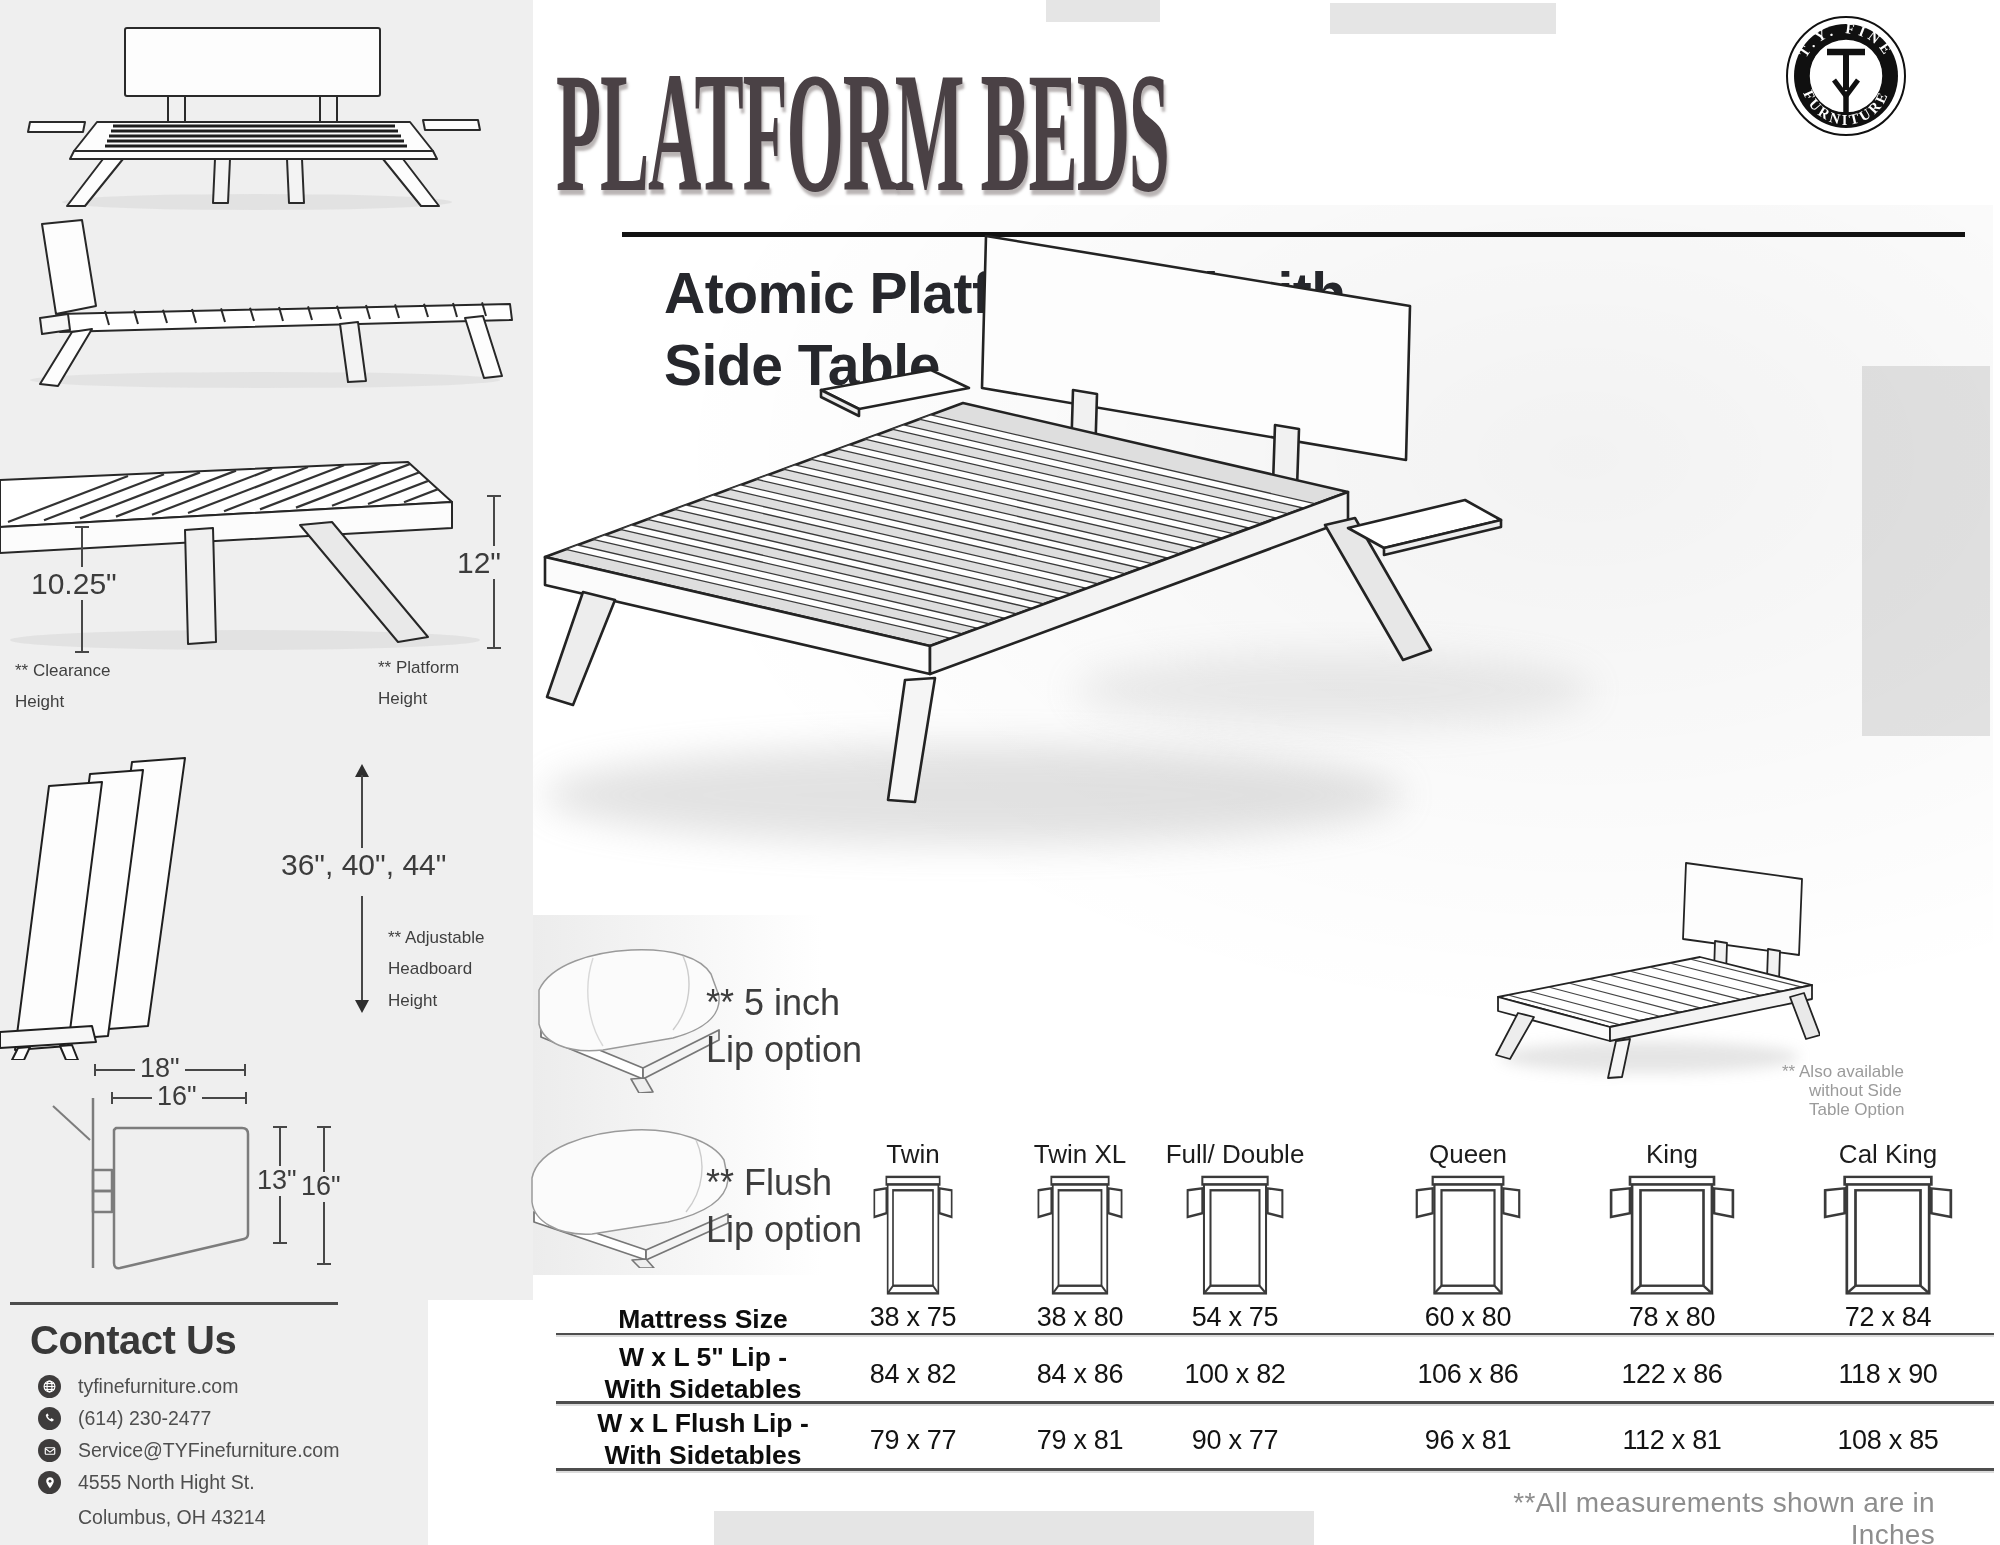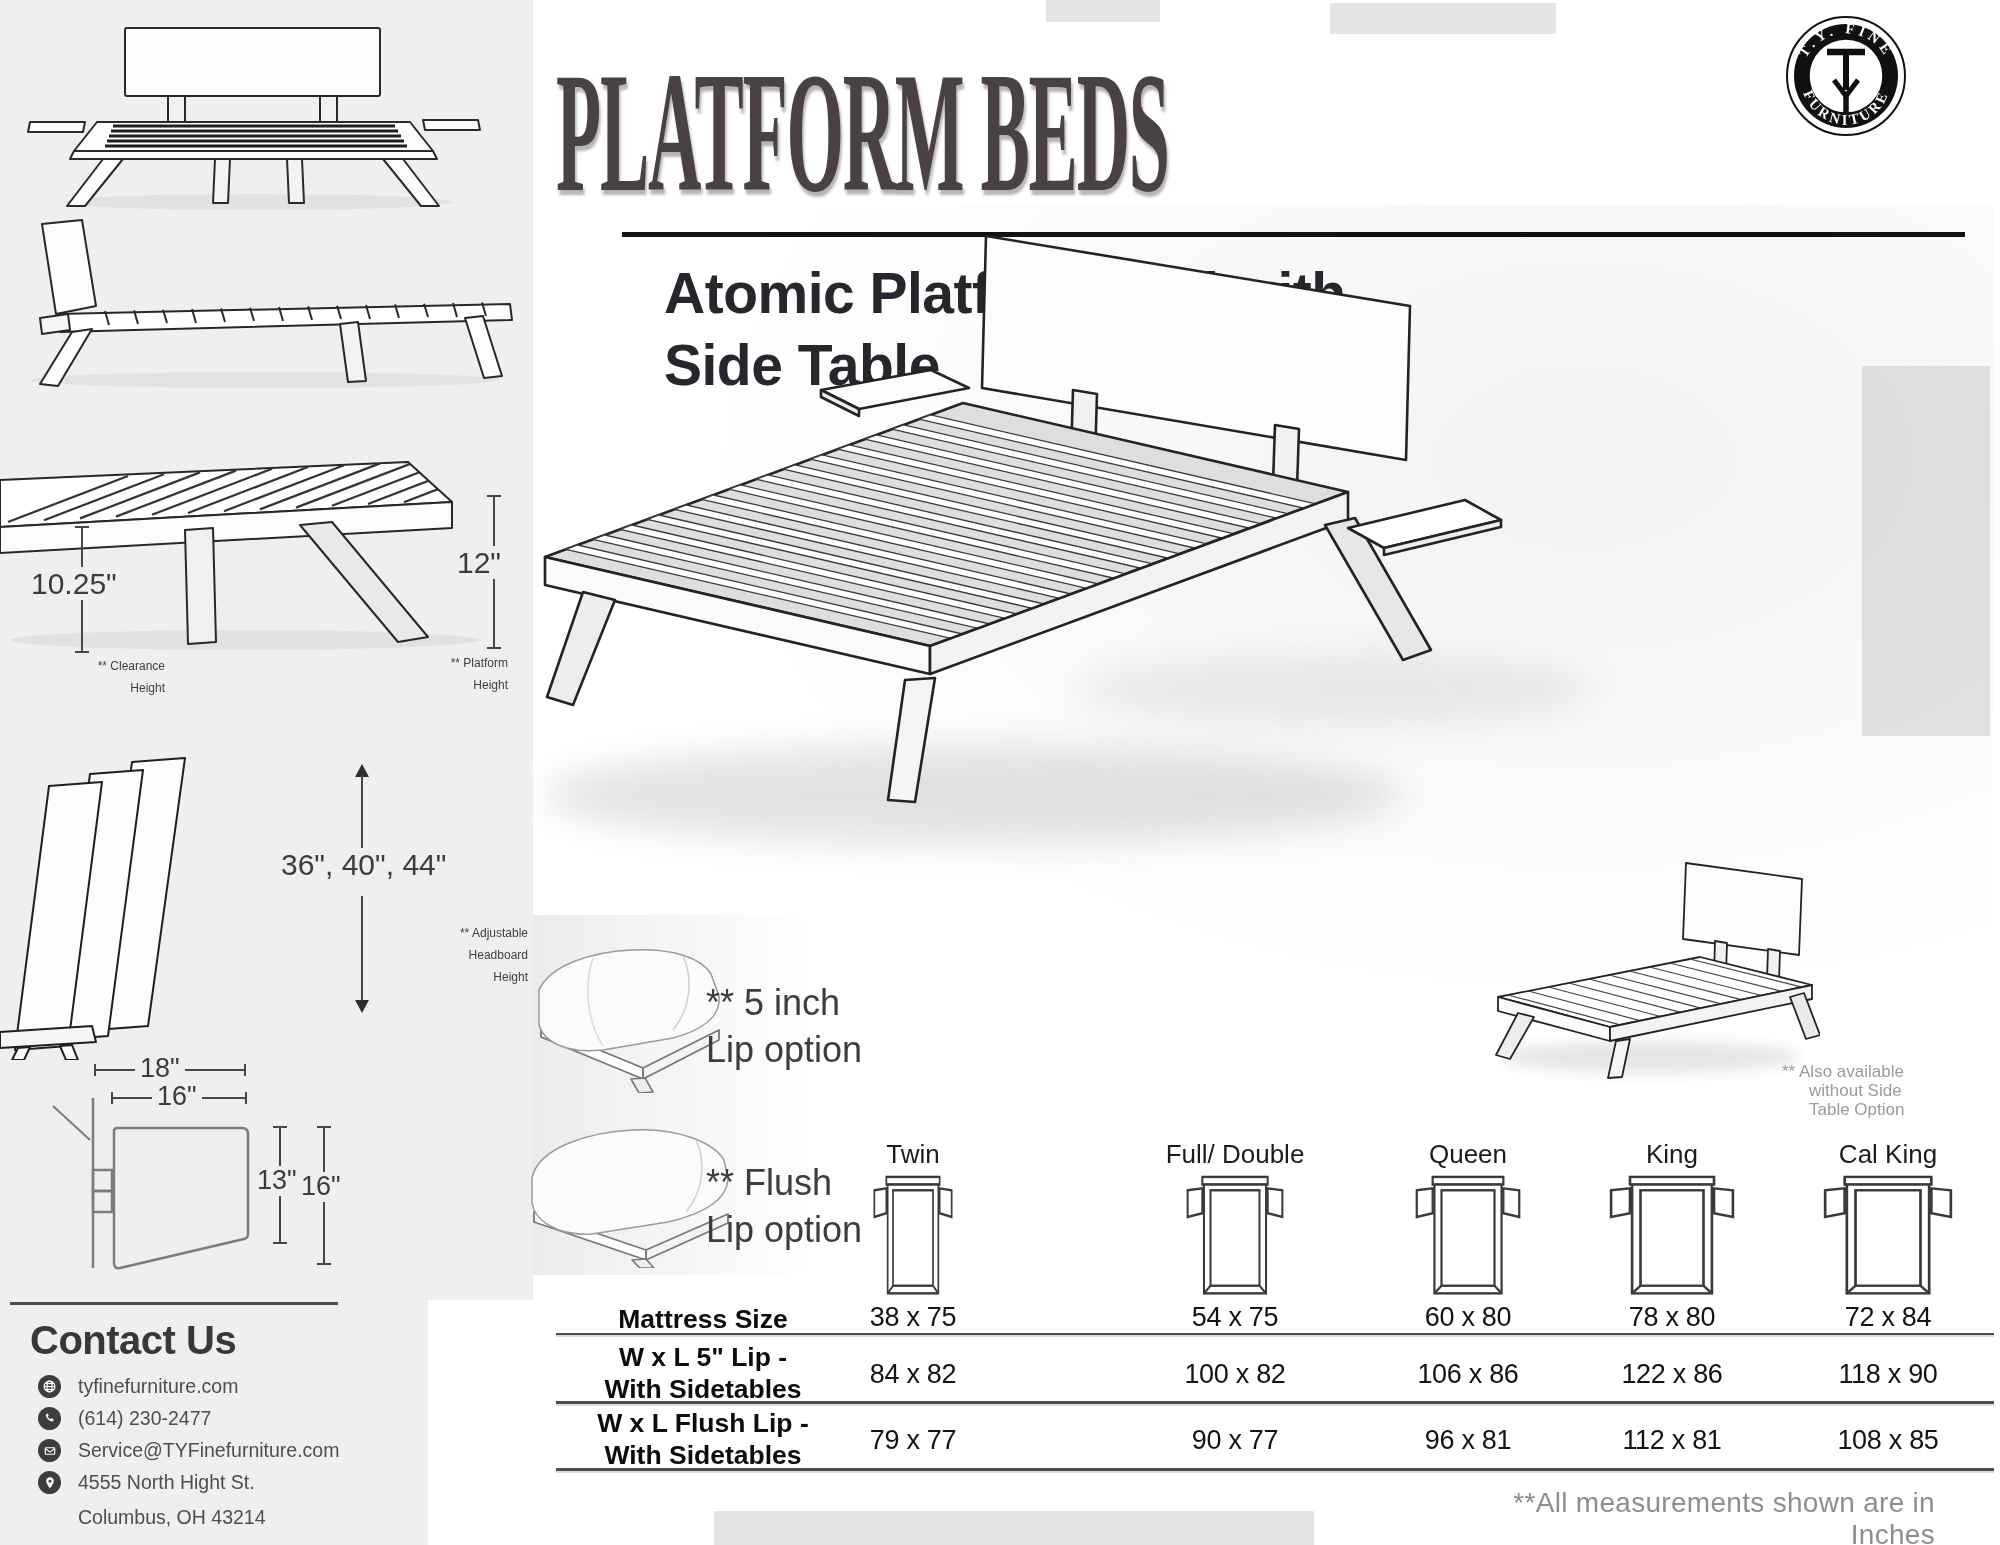--- a/index.html
+++ b/index.html
@@ -6,21 +6,21 @@
   #canvas{position:relative;width:2000px;height:1545px;background:#ffffff;overflow:hidden;
           font-family:"Liberation Sans",sans-serif;color:#2e2e2e;}
   .abs{position:absolute;}
   .pre{white-space:pre-line;}
 
   
   #sidebar-bg{left:0;top:0;width:533px;height:1545px;background:#efefef;}
   #sidebar-notch{left:428px;top:1300px;width:105px;height:245px;background:#ffffff;}
 
   .dim-num{font-size:30px;color:#3c3c3c;background:#efefef;padding:0 5px;line-height:1.1;}
-  .dim-cap{font-size:12px;color:#3f3f3f;line-height:1.85;text-align:right;}
+  .dim-cap{font-size:17px;color:#3f3f3f;line-height:1.85;text-align:left;}
   .vline{width:2px;background:#474747;}
   .hline{height:2px;background:#474747;}
   .vcap::before{content:"";position:absolute;left:-6px;top:-1px;width:14px;height:2px;background:#474747;}
   .vcap::after{content:"";position:absolute;left:-6px;bottom:-1px;width:14px;height:2px;background:#474747;}
   .hcap::before{content:"";position:absolute;top:-5px;left:-1px;width:2px;height:12px;background:#474747;}
   .hcap::after{content:"";position:absolute;top:-5px;right:-1px;width:2px;height:12px;background:#474747;}
   .arr-up{width:0;height:0;border-left:7px solid transparent;border-right:7px solid transparent;border-bottom:13px solid #2e2e2e;}
   .arr-dn{width:0;height:0;border-left:7px solid transparent;border-right:7px solid transparent;border-top:13px solid #2e2e2e;}
 
   #divider{left:10px;top:1302px;width:328px;height:3px;background:#4c4c4c;}
@@ -410,20 +410,39 @@
               <line x1="22" y1="124" x2="30" y2="116"></line>
               <line x1="98" y1="124" x2="90" y2="116"></line>
           </g>
           </svg>
         </div>
       <div class="tval v-mattress">38 x 75</div>
       <div class="tval v-lip5">84 x 82</div>
       <div class="tval v-flush">79 x 77</div>
     </div>
 
+    <div class="tcol c1">
+      <div class="thead">Twin XL</div>
+      <div class="ticon">
+        <svg width="86" height="126" viewBox="0 0 120 132" preserveAspectRatio="none">
+          <g stroke="#3a3a3a" fill="#ffffff" stroke-width="2.5">
+            <rect x="20" y="2" width="80" height="8"></rect>
+              <polygon points="2,16 20,14 20,40 2,44"></polygon>
+            <polygon points="100,14 118,16 118,44 100,40"></polygon>
+              <rect x="22" y="10" width="76" height="114"></rect>
+            <rect x="30" y="16" width="60" height="100"></rect>
+              <line x1="22" y1="124" x2="30" y2="116"></line>
+              <line x1="98" y1="124" x2="90" y2="116"></line>
+          </g>
+          </svg>
+        </div>
+      <div class="tval v-mattress">38 x 80</div>
+      <div class="tval v-lip5">84 x 86</div>
+      <div class="tval v-flush">79 x 81</div>
+    </div>
 
     <div class="tcol c2">
       <div class="thead">Full/ Double</div>
       <div class="ticon">
         <svg width="98" height="126" viewBox="0 0 120 132" preserveAspectRatio="none">
           <g stroke="#3a3a3a" fill="#ffffff" stroke-width="2.5">
             <rect x="20" y="2" width="80" height="8"></rect>
               <polygon points="2,16 20,14 20,40 2,44"></polygon>
             <polygon points="100,14 118,16 118,44 100,40"></polygon>
               <rect x="22" y="10" width="76" height="114"></rect>

